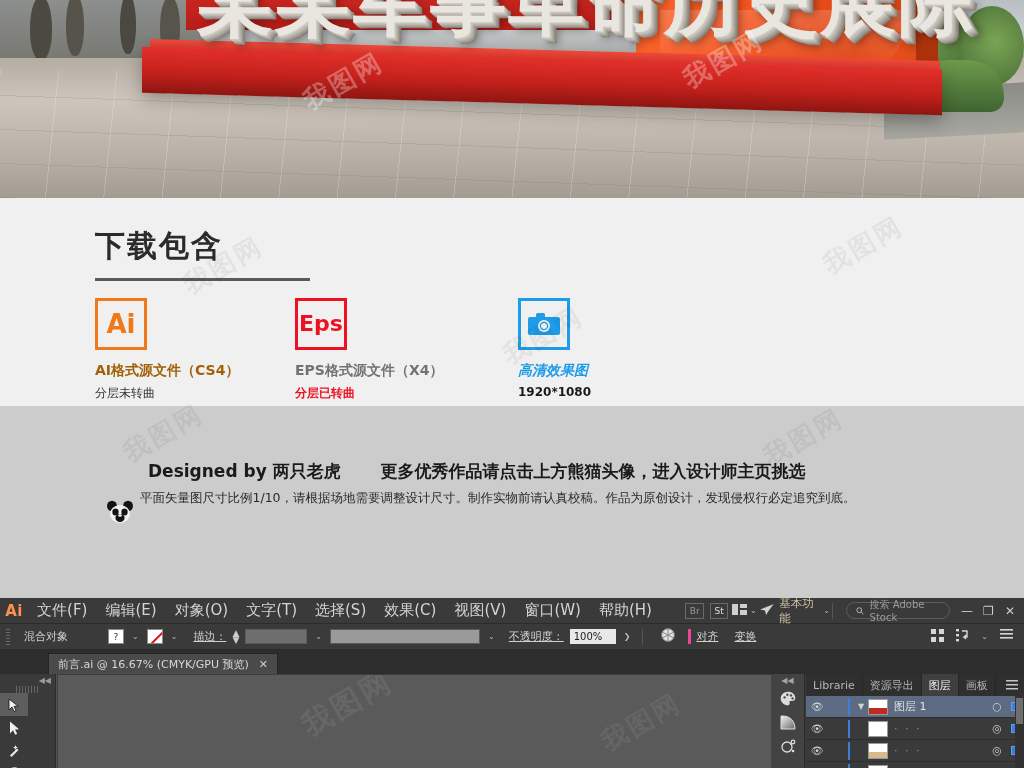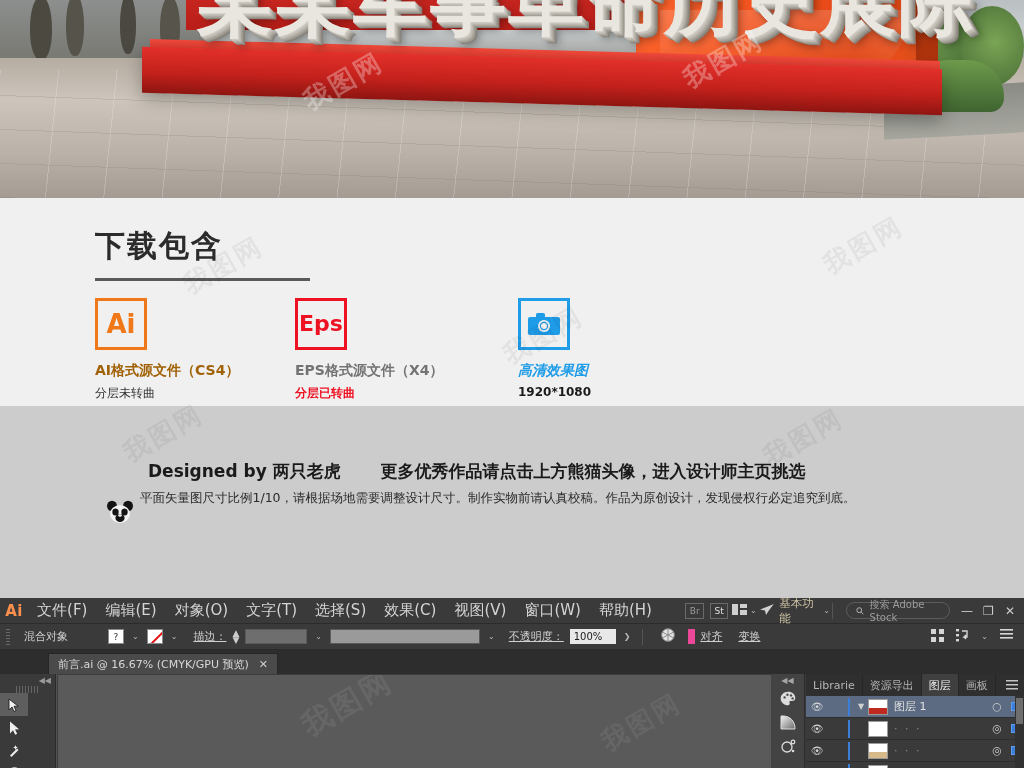--- a/index.html
+++ b/index.html
@@ -416,21 +416,21 @@
     <div class="cb-label cb-under" style="margin-left:6px;">不透明度：</div>
     <div class="cb-input">100%</div>
     <div class="caret">❯</div>
     <div style="width:10px;border-left:1px solid #555;height:16px;margin-left:4px;"></div>
     <div class="mb-icon">
       <svg width="14" height="14" viewBox="0 0 14 14">
           <circle cx="7" cy="7" r="6.3" fill="#e4e4e4" stroke="#8a8a8a"></circle>
           <path d="M7 .7 V13.3 M1.2 4 L12.8 10 M1.2 10 L12.8 4" stroke="#8a8a8a" stroke-width="1"></path>
         </svg>
     </div>
-    <div class="cb-label cb-under" style="margin-left:4px;padding:0 5px;border-left:7px solid #ec4899;">对齐</div>
+    <div class="cb-label cb-under" style="margin-left:4px;padding:0 5px;border-left:3px solid #ec4899;">对齐</div>
     <div class="cb-label cb-under" style="padding:0 5px;">变换</div>
     <div class="mb-spacer"></div>
     <div class="mb-icon">
       <svg width="13" height="13" viewBox="0 0 13 13">
           <rect x="0" y="0" width="5" height="5" fill="#d6d6d6"></rect>
           <rect x="8" y="0" width="5" height="5" fill="#d6d6d6"></rect>
           <rect x="0" y="8" width="5" height="5" fill="#d6d6d6"></rect>
           <rect x="8" y="8" width="5" height="5" fill="#d6d6d6"></rect>
         </svg>
     </div>

